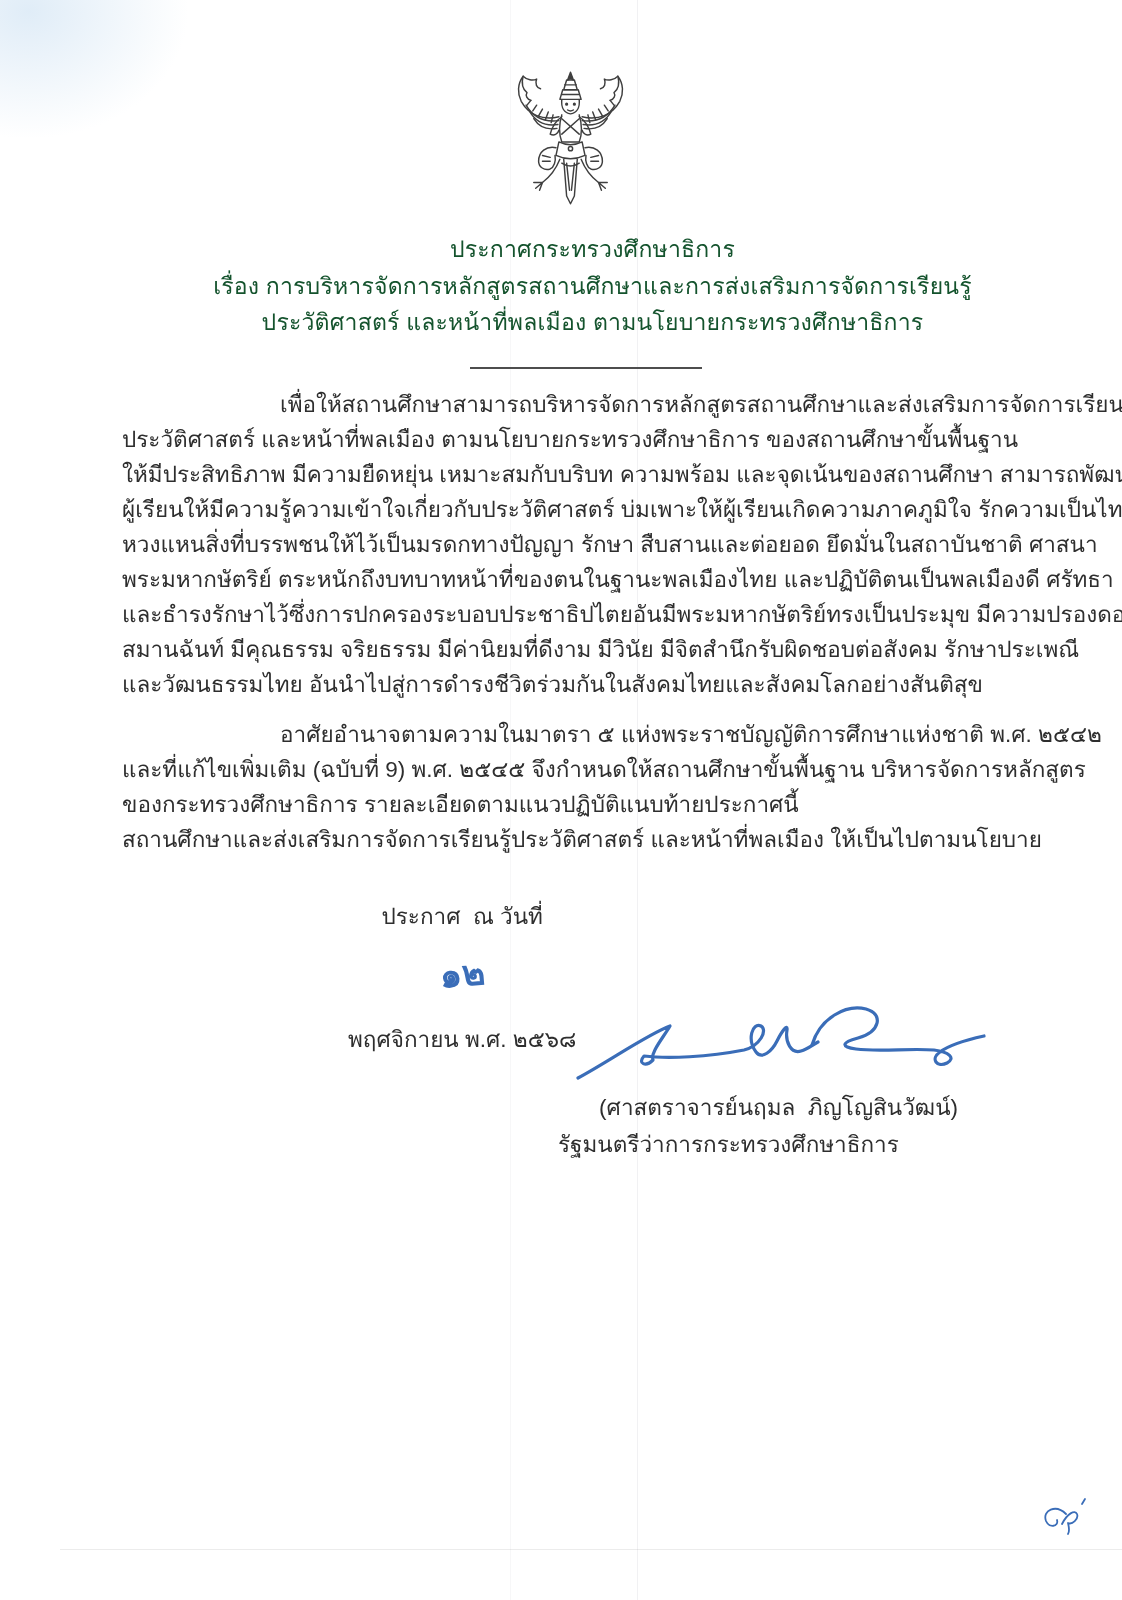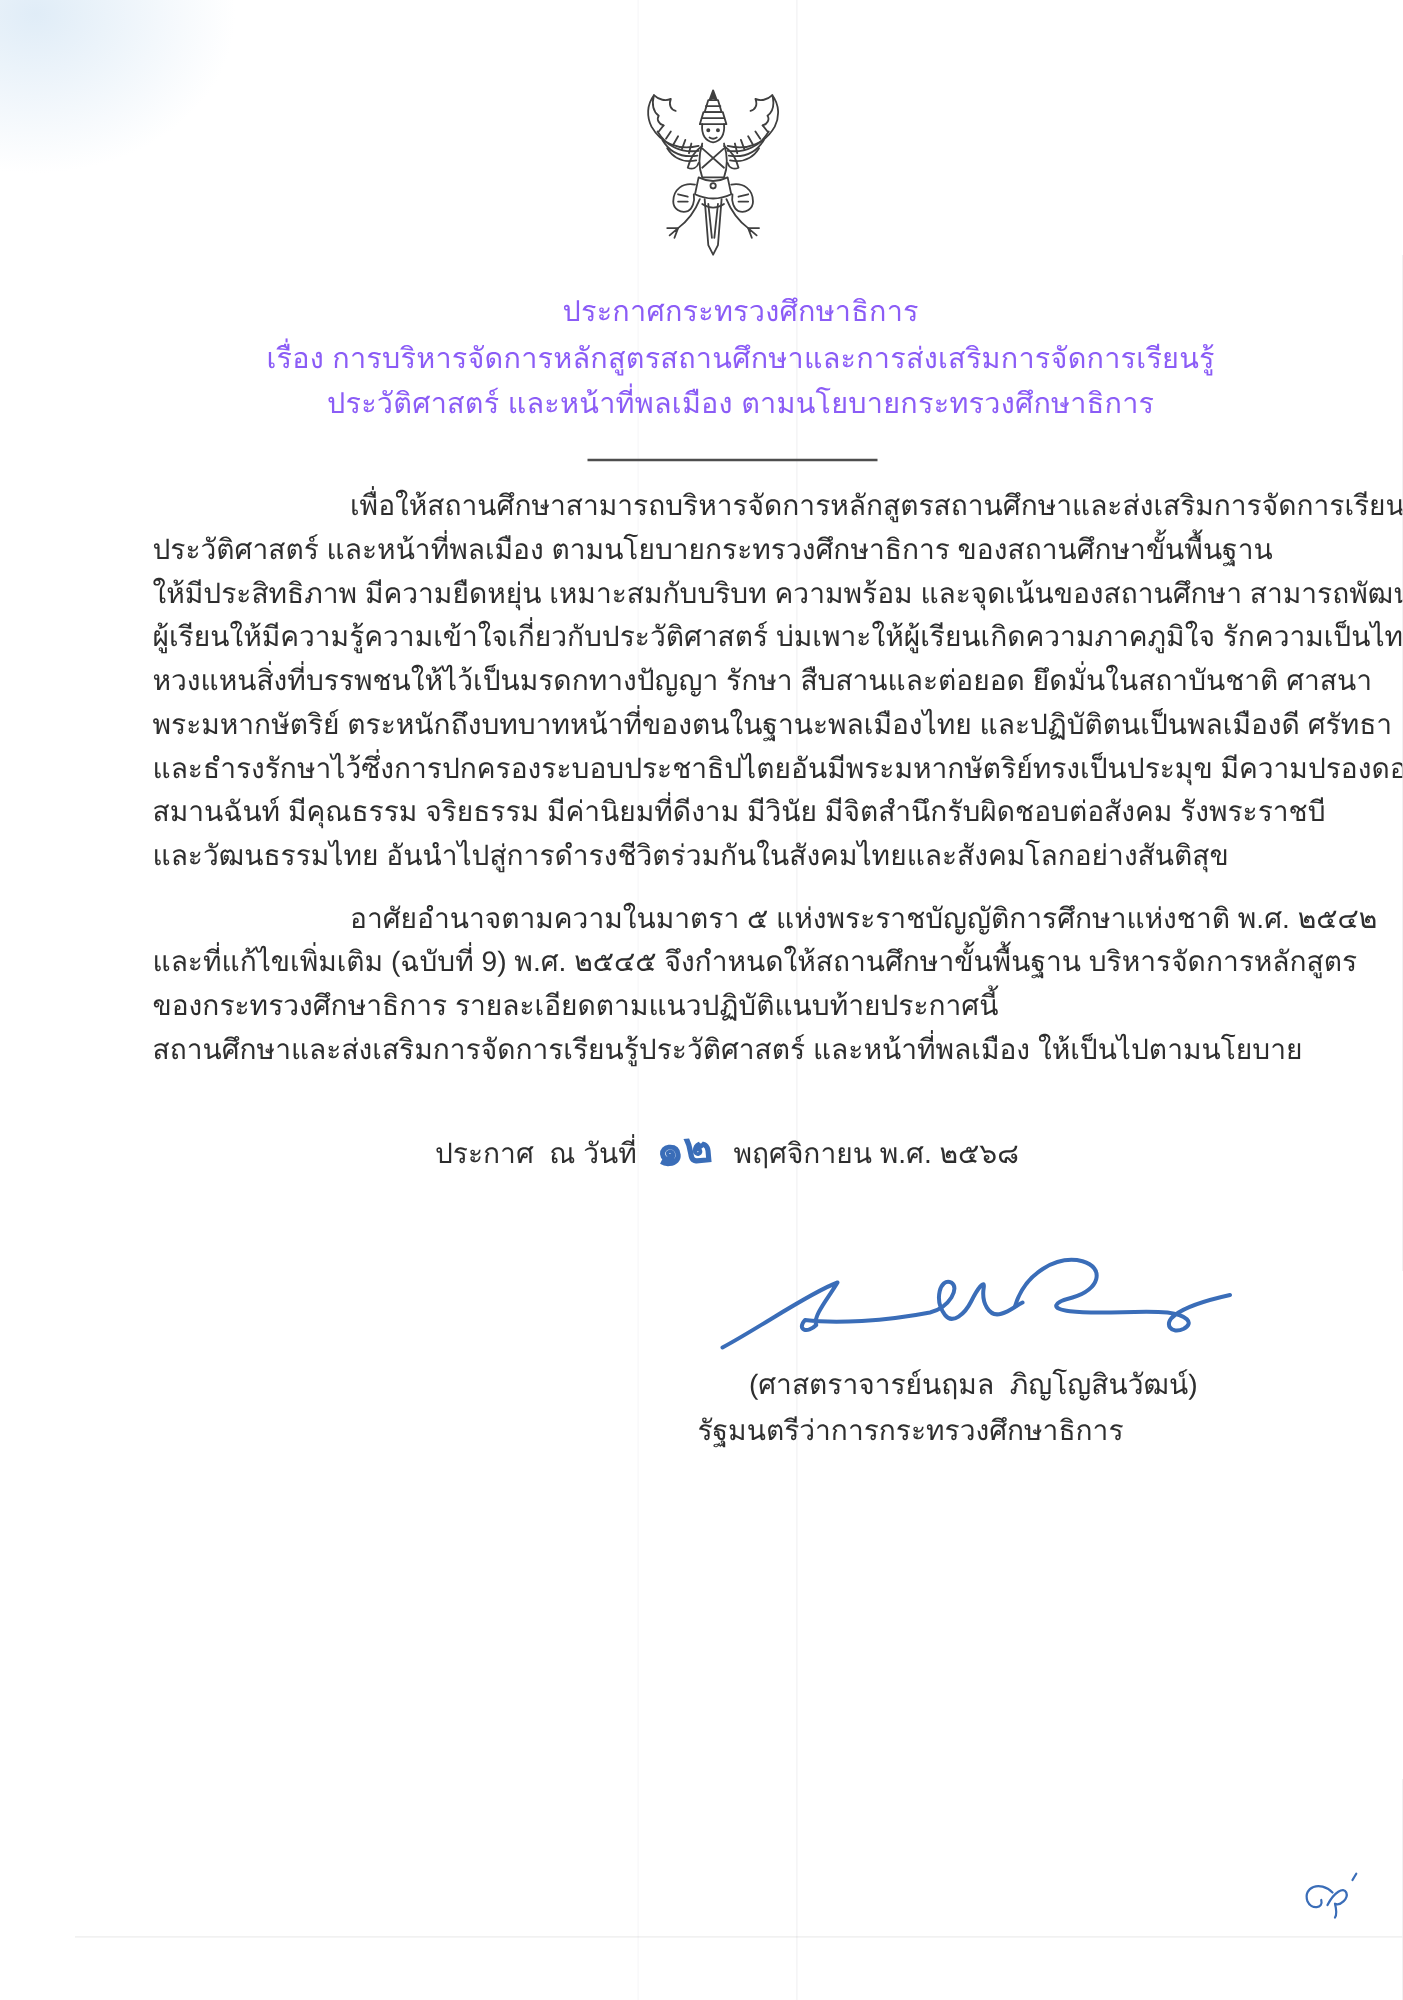--- a/index.html
+++ b/index.html
@@ -20,38 +20,38 @@
   .fold { position:absolute; top:0; bottom:0; width:1px; pointer-events:none; }
   .fold-a { left:637px; background:rgba(120,120,135,0.10); }
   .fold-b { left:510px; background:rgba(120,120,135,0.06); }
   .bottom-edge { position:absolute; left:60px; right:0; top:1549px; height:1px; background:rgba(150,150,150,0.18); }
 
   .emblem { position:absolute; left:498px; top:64px; width:145px; height:150px; }
 
   .title-block {
     position:absolute; left:120px; top:231px; width:945px;
     text-align:center; font-size:23px; line-height:36.5px;
-    color:#8b5cf6; letter-spacing:0.2px;
+    color:#14532d; letter-spacing:0.2px;
   }
   .separator {
     position:absolute; left:470px; top:367px; width:232px; height:0;
     border-top:2px solid #4e4e4e;
   }
 
   .para { position:absolute; left:122px; width:942px; font-size:22.5px; }
   .para .line { height:35px; line-height:35px; white-space:nowrap; }
   .para-1 { top:387px; }
   .para-2 { top:717px; }
   .indent { padding-left:158px; }
 
   .effective { position:absolute; left:215px; top:856px; font-size:22.5px; white-space:pre; }
 
   .date-line {
     position:absolute; left:348px; top:898px; height:48px;
-    display:flex; align-items:center; gap:16px; font-size:22.5px; white-space:pre;
+    display:flex; align-items:center; gap:16px; font-size:22.5px; white-space:pre;flex-direction:column;
   }
   .handwritten {
     color:#3a6db8; font-size:35px; font-weight:bold;
     transform:rotate(-5deg) translateY(-4px);
     font-family:"DejaVu Serif", serif;
   }
 
   .signature-svg { position:absolute; left:548px; top:990px; width:465px; height:95px; }
 
   .sig-name  { position:absolute; left:558px; top:1089px; width:400px; text-align:right; font-size:22.5px; white-space:pre; }
@@ -130,21 +130,21 @@
   <div class="separator"></div>
 
   <div class="para para-1">
     <div class="line indent">เพื่อให้สถานศึกษาสามารถบริหารจัดการหลักสูตรสถานศึกษาและส่งเสริมการจัดการเรียนรู้</div>
     <div class="line">ประวัติศาสตร์ และหน้าที่พลเมือง ตามนโยบายกระทรวงศึกษาธิการ ของสถานศึกษาขั้นพื้นฐาน</div>
     <div class="line">ให้มีประสิทธิภาพ มีความยืดหยุ่น เหมาะสมกับบริบท ความพร้อม และจุดเน้นของสถานศึกษา สามารถพัฒนา</div>
     <div class="line">ผู้เรียนให้มีความรู้ความเข้าใจเกี่ยวกับประวัติศาสตร์ บ่มเพาะให้ผู้เรียนเกิดความภาคภูมิใจ รักความเป็นไทย</div>
     <div class="line">หวงแหนสิ่งที่บรรพชนให้ไว้เป็นมรดกทางปัญญา รักษา สืบสานและต่อยอด ยึดมั่นในสถาบันชาติ ศาสนา</div>
     <div class="line">พระมหากษัตริย์ ตระหนักถึงบทบาทหน้าที่ของตนในฐานะพลเมืองไทย และปฏิบัติตนเป็นพลเมืองดี ศรัทธา</div>
     <div class="line">และธำรงรักษาไว้ซึ่งการปกครองระบอบประชาธิปไตยอันมีพระมหากษัตริย์ทรงเป็นประมุข มีความปรองดอง</div>
-    <div class="line">สมานฉันท์ มีคุณธรรม จริยธรรม มีค่านิยมที่ดีงาม มีวินัย มีจิตสำนึกรับผิดชอบต่อสังคม รังพระราชบี</div>
+    <div class="line">สมานฉันท์ มีคุณธรรม จริยธรรม มีค่านิยมที่ดีงาม มีวินัย มีจิตสำนึกรับผิดชอบต่อสังคม รักษาประเพณี</div>
     <div class="line">และวัฒนธรรมไทย อันนำไปสู่การดำรงชีวิตร่วมกันในสังคมไทยและสังคมโลกอย่างสันติสุข</div>
   </div>
 
   <div class="para para-2">
     <div class="line indent">อาศัยอำนาจตามความในมาตรา ๕ แห่งพระราชบัญญัติการศึกษาแห่งชาติ พ.ศ. ๒๕๔๒</div>
     <div class="line">และที่แก้ไขเพิ่มเติม (ฉบับที่ 9) พ.ศ. ๒๕๔๕ จึงกำหนดให้สถานศึกษาขั้นพื้นฐาน บริหารจัดการหลักสูตร</div>
     <div class="line">ของกระทรวงศึกษาธิการ รายละเอียดตามแนวปฏิบัติแนบท้ายประกาศนี้</div>
     <div class="line">สถานศึกษาและส่งเสริมการจัดการเรียนรู้ประวัติศาสตร์ และหน้าที่พลเมือง ให้เป็นไปตามนโยบาย</div>
   </div>
 

